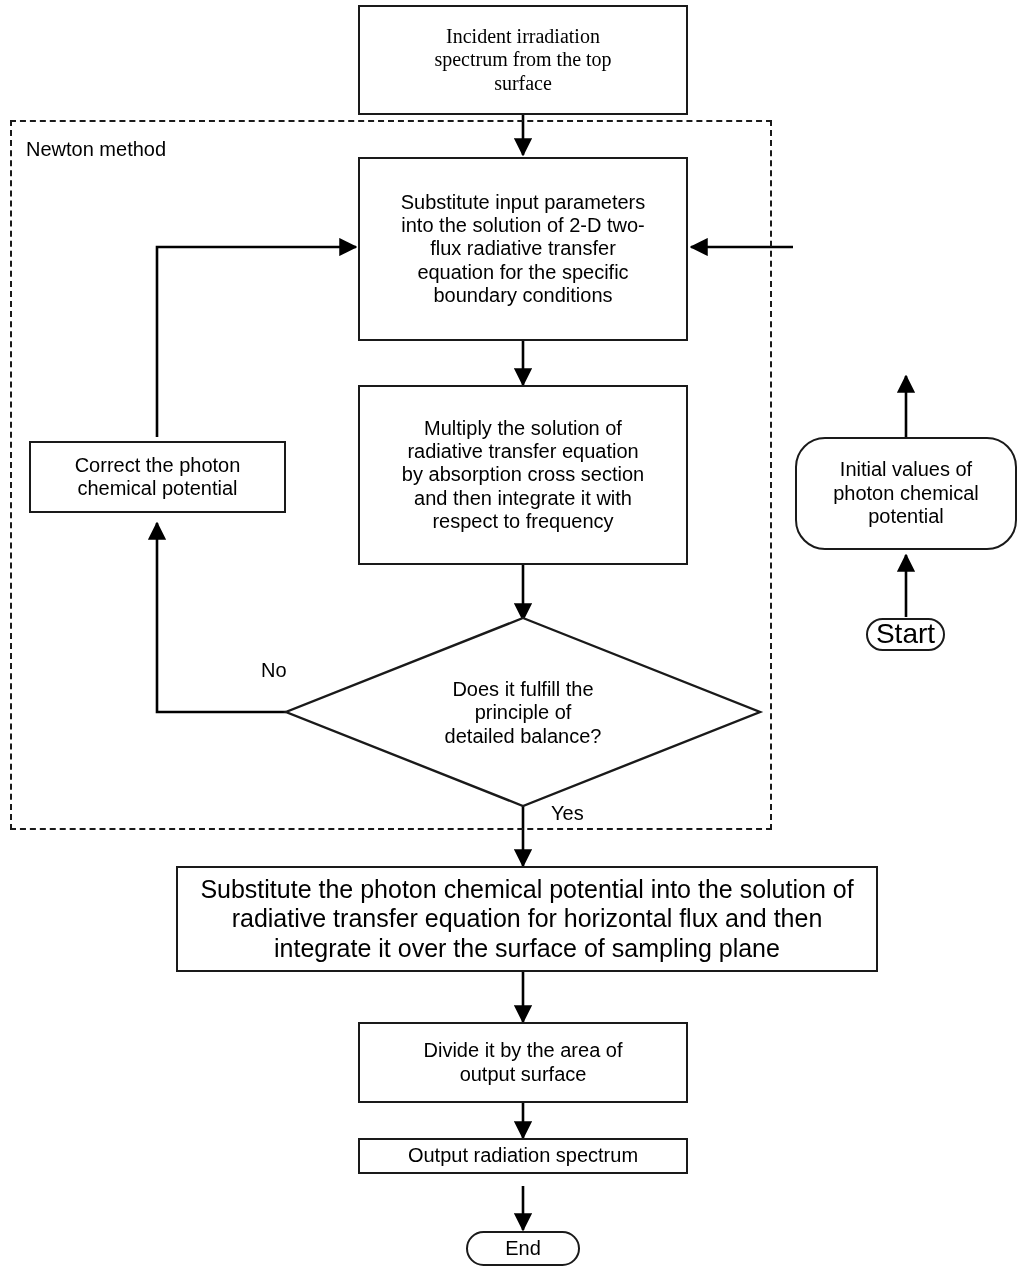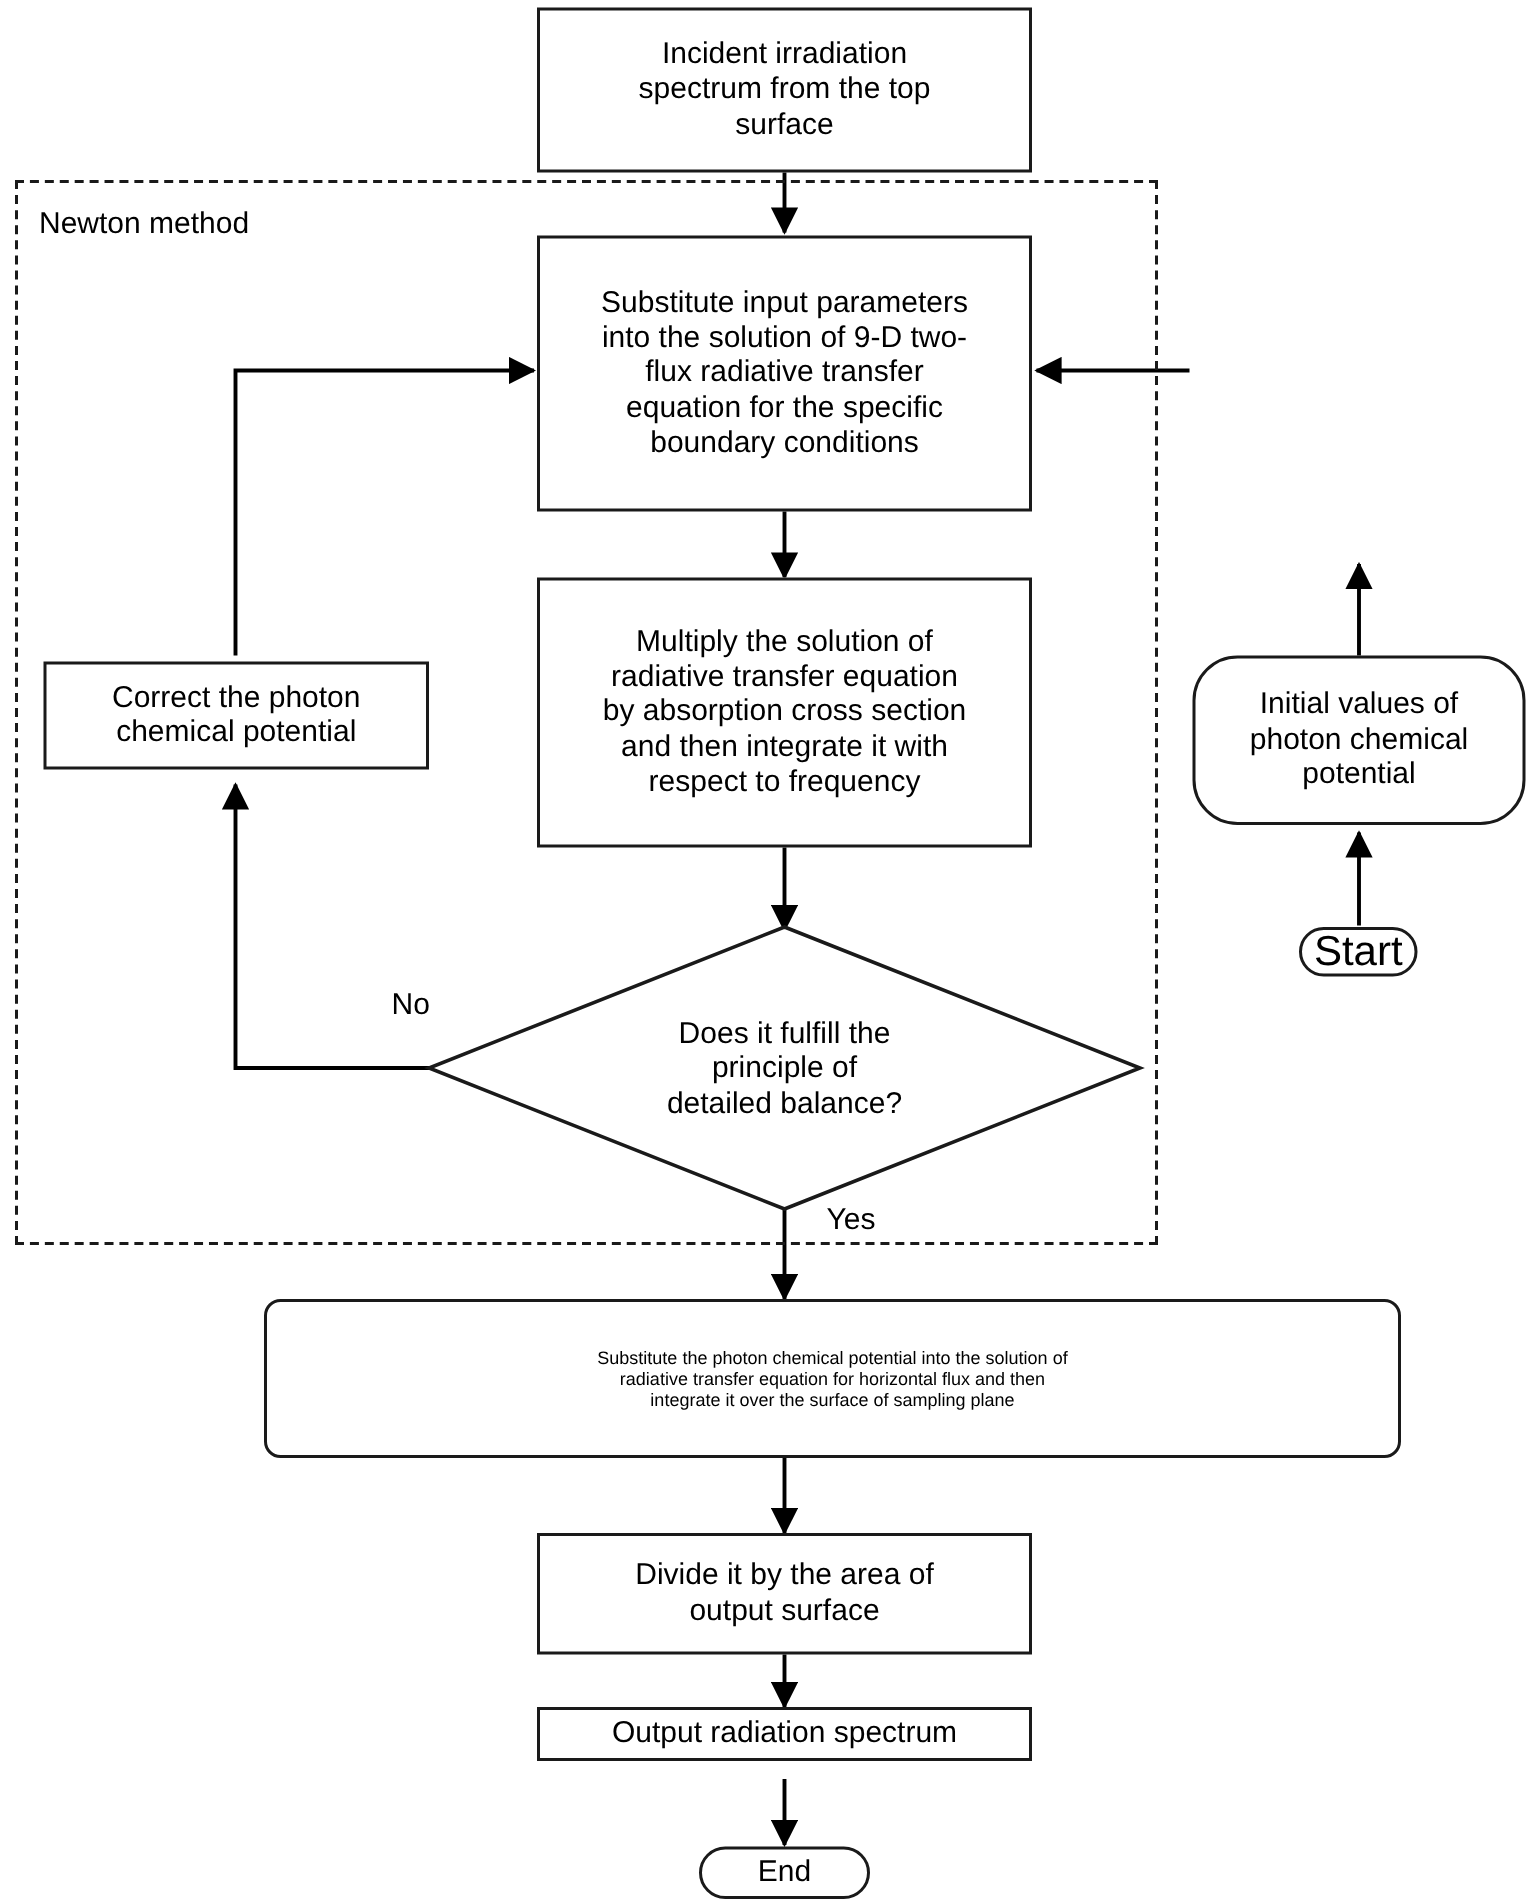--- a/index.html
+++ b/index.html
@@ -113,29 +113,29 @@
 
     <line x1="523" y1="972" x2="523" y2="1022" stroke="#000" stroke-width="2.6" marker-end="url(#arrow)"></line>
 
     <line x1="523" y1="1088" x2="523" y2="1138" stroke="#000" stroke-width="2.6" marker-end="url(#arrow)"></line>
 
     <line x1="523" y1="1186" x2="523" y2="1230" stroke="#000" stroke-width="2.6" marker-end="url(#arrow)"></line>
 
     <polygon points="523,618 760,712 523,806 286,712" fill="#ffffff" stroke="#1a1a1a" stroke-width="2.4"></polygon>
   </svg>
 
-  <div class="node box" style="left:358px; top:5px; width:330px; height:110px; font-size:20px;">
+  <div class="node box" style="left:358px; top:5px; width:330px; height:110px; font-size:20px;font-family:Liberation Serif, serif;">
     <span class="txt">Incident irradiation
 spectrum from the top
 surface</span>
   </div>
 
   <div class="node box" style="left:358px; top:157px; width:330px; height:184px; font-size:20px;">
     <span class="txt">Substitute input parameters
-into the solution of 9-D two-
+into the solution of 2-D two-
 flux radiative transfer
 equation for the specific
 boundary conditions</span>
   </div>
 
   <div class="node box" style="left:358px; top:385px; width:330px; height:180px; font-size:20px;">
     <span class="txt">Multiply the solution of
 radiative transfer equation
 by absorption cross section
 and then integrate it with
@@ -157,21 +157,21 @@
   <div class="node box" style="left:795px; top:437px; width:222px; height:113px; font-size:20px;border-radius:30px;">
     <span class="txt">Initial values of
 photon chemical
 potential</span>
   </div>
 
   <div class="node terminator" style="left:866px; top:618px; width:79px; height:33px; font-size:28px;">
     <span class="txt">Start</span>
   </div>
 
-  <div class="node box" style="left:176px; top:866px; width:758px; height:106px; font-size:12px;border-radius:11px;">
+  <div class="node box" style="left:176px; top:866px; width:702px; height:106px; font-size:25px;">
     <span class="txt">Substitute the photon chemical potential into the solution of
 radiative transfer equation for horizontal flux and then
 integrate it over the surface of sampling plane</span>
   </div>
 
   <div class="node box" style="left:358px; top:1022px; width:330px; height:81px; font-size:20px;">
     <span class="txt">Divide it by the area of
 output surface</span>
   </div>
 

